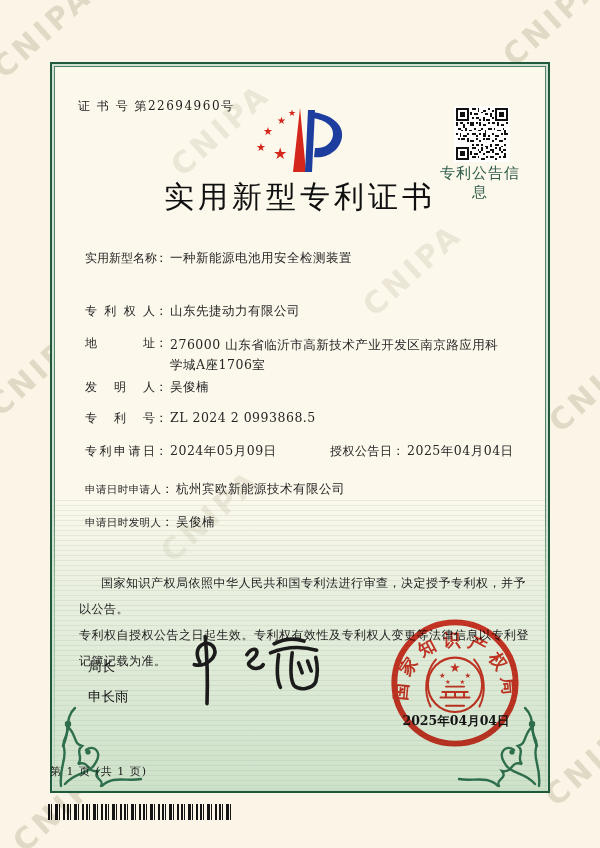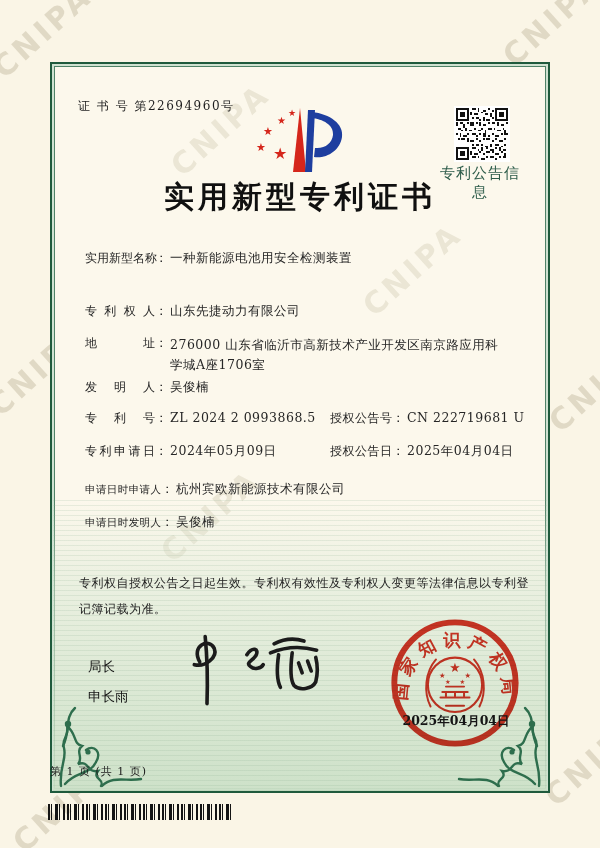--- a/index.html
+++ b/index.html
@@ -36,21 +36,21 @@
       linear-gradient(to bottom, rgba(222,236,218,0) 0%, rgba(219,233,214,.55) 30%, rgba(203,224,199,.95) 100%);
   }
   .flourish{z-index:3}
   .cert-no{left:78px;top:98px;z-index:4;font-size:12px;letter-spacing:1.5px;color:#1d1d1d}
   .logo{left:250px;top:104px;width:100px;height:76px;z-index:4}
   .logo .star{position:absolute;color:#d5261b;font-family:"DejaVu Sans",sans-serif;line-height:1}
   .qr{left:454px;top:106px;width:52px;height:52px;z-index:4;background:#fff;padding:2px}
   .qr-cap{left:440px;top:164px;width:80px;z-index:4;text-align:center;font-size:15px;letter-spacing:1px;color:#2f5d4b}
   .title{
     left:50px;top:177px;width:500px;z-index:4;text-align:center;
-    font-size:30px;font-weight:bold;letter-spacing:4px;color:#101010;
+    font-size:30px;font-weight:normal;letter-spacing:4px;color:#101010;
   }
   .row{position:absolute;left:85px;width:470px;z-index:4;font-size:12.5px;color:#262626;white-space:nowrap}
   .flabel{display:inline-block;width:70px;text-align:justify;text-align-last:justify;font-size:12px;vertical-align:top}
   .flabel-sm{width:76px;font-size:10.5px;padding-top:2px}
   .flabel-r{width:62px}
   .colon{display:inline-block;width:15px;vertical-align:top}
   .fvalue{letter-spacing:.5px}
   .wrapval{white-space:normal;display:inline-block;width:340px;vertical-align:top;line-height:20px}
   .rcol{position:absolute;left:245px;top:0}
   .legal{left:79px;top:570px;width:450px;z-index:4;font-size:12px;line-height:26px;color:#1e1e1e;letter-spacing:.5px}
@@ -157,38 +157,36 @@
   <span class="flabel">专利权人</span><span class="colon">：</span><span class="fvalue">山东先捷动力有限公司</span>
 </div>
 <div class="row" style="top:335px">
   <span class="flabel">地址</span><span class="colon">：</span><span class="fvalue wrapval">276000 山东省临沂市高新技术产业开发区南京路应用科学城A座1706室</span>
 </div>
 <div class="row" style="top:379px">
   <span class="flabel">发明人</span><span class="colon">：</span><span class="fvalue">吴俊楠</span>
 </div>
 <div class="row" style="top:410px">
   <span class="flabel">专利号</span><span class="colon">：</span><span class="fvalue">ZL 2024 2 0993868.5</span>
-  <span class="rcol">
-    <span class="flabel flabel-r">授权公告号</span><span class="colon">：</span><span class="fvalue">CN 222719681 U</span>
-  </span>
 </div>
 <div class="row" style="top:443px">
   <span class="flabel">专利申请日</span><span class="colon">：</span><span class="fvalue">2024年05月09日</span>
   <span class="rcol">
     <span class="flabel flabel-r">授权公告日</span><span class="colon">：</span><span class="fvalue">2025年04月04日</span>
   </span>
 </div>
 <div class="row" style="top:481px">
   <span class="flabel flabel-sm">申请日时申请人</span><span class="colon">：</span><span class="fvalue">杭州宾欧新能源技术有限公司</span>
 </div>
 <div class="row" style="top:514px">
   <span class="flabel flabel-sm">申请日时发明人</span><span class="colon">：</span><span class="fvalue">吴俊楠</span>
 </div>
 
 <div class="abs legal">
+  <div class="l1">国家知识产权局依照中华人民共和国专利法进行审查，决定授予专利权，并予以公告。</div>
   <div class="l2">专利权自授权公告之日起生效。专利权有效性及专利权人变更等法律信息以专利登记簿记载为准。</div>
 </div>
 
 <div class="abs signer-title">局长</div>
 <div class="abs signer-name">申长雨</div>
 
 <svg class="abs signature" width="145" height="82" viewBox="0 0 160 80">
   <g fill="none" stroke="#1b1b1b" stroke-width="4" stroke-linecap="round" stroke-linejoin="round">
     <path d="M24,30 C14,12 34,3 40,15 C44,25 30,36 18,33"></path>
     <path d="M30,2 C32,22 33,46 32,76"></path>

